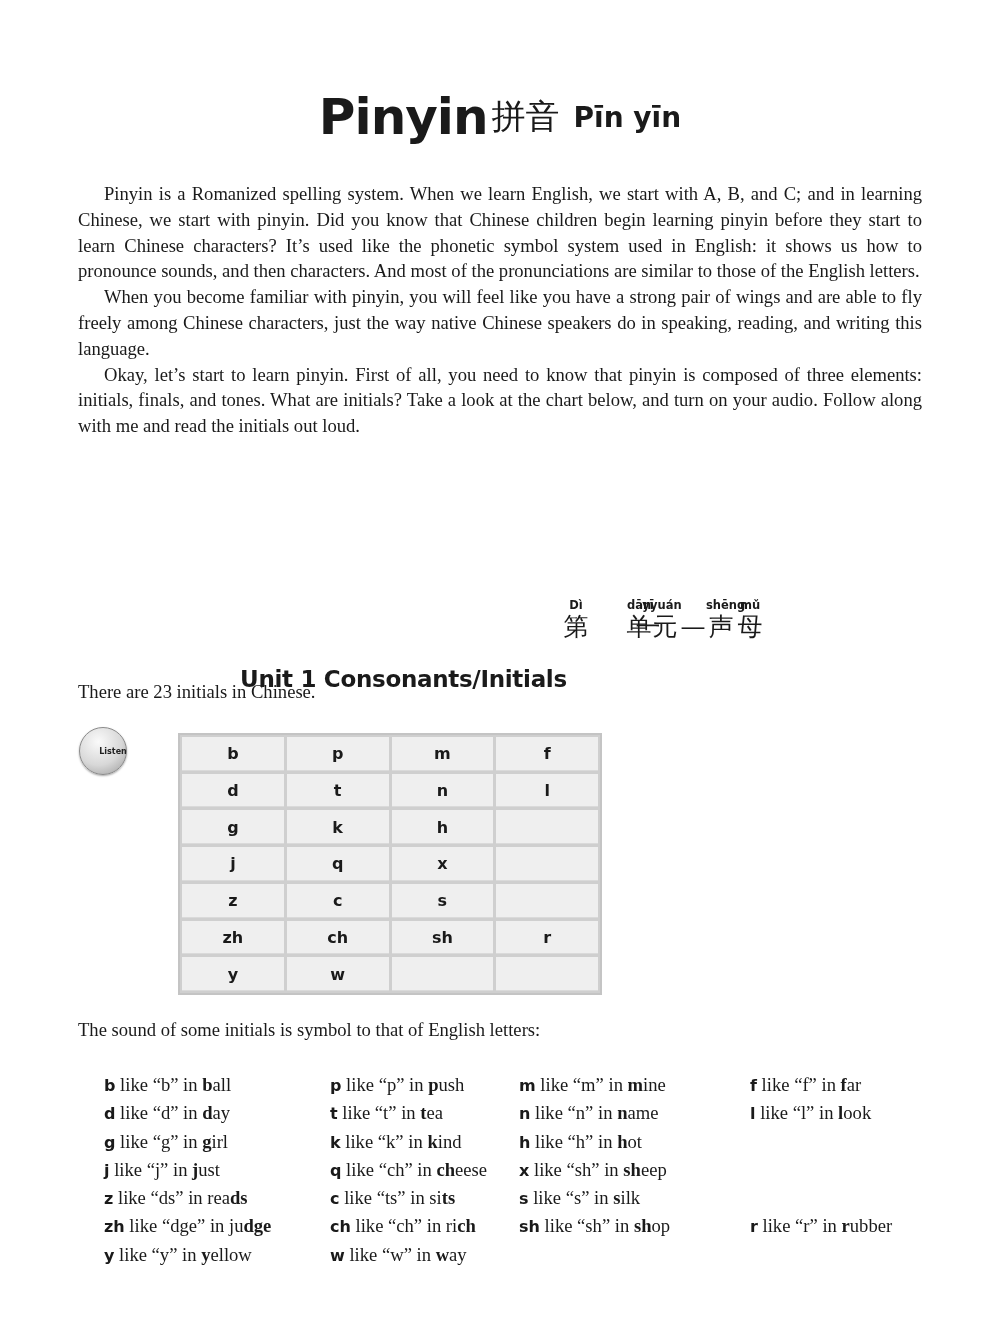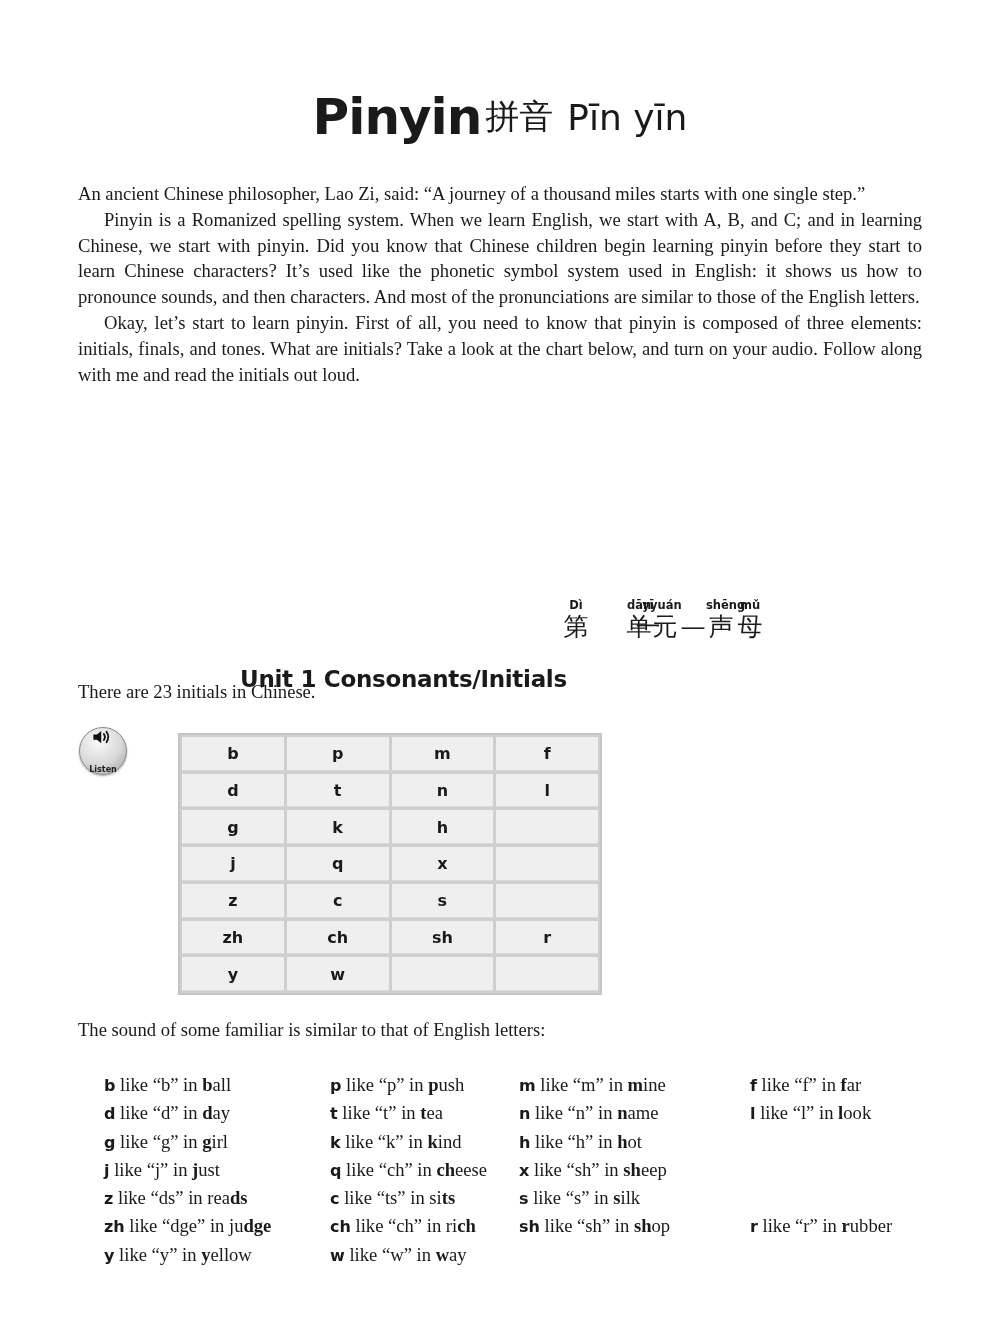--- a/index.html
+++ b/index.html
@@ -3,21 +3,21 @@
   <meta charset="utf-8">
   <style>
     html, body { margin: 0; padding: 0; background: #ffffff; }
     body { width: 1000px; height: 1334px; position: relative; overflow: hidden; color: #1a1a1a; }
     .title {
       position: absolute; left: 0; top: 88px; width: 1000px; text-align: center;
       white-space: nowrap;
     }
     .title .en { font-family: "DejaVu Sans", sans-serif; font-weight: bold; font-size: 50px; letter-spacing: -1px; vertical-align: middle; }
     .title .zh { font-family: "DejaVu Serif", serif; font-size: 34px; margin: 0 14px 0 4px; vertical-align: middle; }
-    .title .py { font-family: "DejaVu Sans", sans-serif; font-weight: normal; font-size: 36px; vertical-align: middle; }
+    .title .py { font-family: "DejaVu Sans", sans-serif; font-weight: bold; font-size: 28px; vertical-align: middle; }
     .body-text {
       position: absolute; left: 78px; top: 181px; width: 844px;
       font-family: "Liberation Serif", serif; font-size: 18.6px; line-height: 25.8px;
       text-align: justify;
     }
     .body-text p { margin: 0; text-indent: 26px; }
     .body-text p.first { text-indent: 0; }
     .unit-heading {
       position: absolute; left: 240px; top: 598px; white-space: nowrap;
     }
@@ -27,21 +27,21 @@
     .ruby-col .rt { font-family: "DejaVu Sans", sans-serif; font-size: 11.5px; font-weight: bold; display: block; height: 14px; line-height: 14px; white-space: nowrap; }
     .ruby-col .rb { font-family: "DejaVu Serif", serif; font-size: 25px; display: block; line-height: 30px; }
     .intro-line {
       position: absolute; left: 78px; top: 681px;
       font-family: "Liberation Serif", serif; font-size: 18.6px;
     }
     .listen-btn {
       position: absolute; left: 79px; top: 727px; width: 46px; height: 46px; border-radius: 50%;
       background: radial-gradient(circle at 40% 30%, #fafafa 0%, #d8d8d8 55%, #9a9a9a 100%);
       border: 1px solid #8a8a8a; box-shadow: 0 1px 2px rgba(0,0,0,0.35);
-      display: flex; flex-direction: column; align-items: center; justify-content: center; cursor: pointer; gap: 20px;
+      display: flex; flex-direction: row; align-items: center; justify-content: center; cursor: pointer; gap: 20px;
     }
     .listen-btn svg { display: block; margin-top: 2px; }
     .listen-btn .lbl { font-family: "DejaVu Sans", sans-serif; font-weight: bold; font-size: 8px; color: #222; margin-top: 1px; }
     .initials-table {
       position: absolute; left: 178px; top: 733px; width: 424px; height: 262px;
       background: #cfcfcf; border: 2px solid #c4c4c4; box-sizing: border-box;
       display: grid; grid-template-columns: repeat(4, 1fr); grid-template-rows: repeat(7, 1fr);
       gap: 3px; padding: 2px;
     }
     .cell {
@@ -63,22 +63,22 @@
     .ex b { font-weight: bold; }
   </style>
 </head>
 <body>
 
 <div class="title">
   <span class="en">Pinyin</span><span class="zh">拼音</span><span class="py">Pīn yīn</span>
 </div>
 
 <div class="body-text">
-  <p class="first">An ancient Chinese philosopher, Lao Zi, said: “A journey of a thousand miles starts with one single step.”</p>
   <p>Pinyin is a Romanized spelling system. When we learn English, we start with A, B, and C; and in learning Chinese, we start with pinyin. Did you know that Chinese children begin learning pinyin before they start to learn Chinese characters? It’s used like the phonetic symbol system used in English: it shows us how to pronounce sounds, and then characters. And most of the pronunciations are similar to those of the English letters.</p>
+  <p>When you become familiar with pinyin, you will feel like you have a strong pair of wings and are able to fly freely among Chinese characters, just the way native Chinese speakers do in speaking, reading, and writing this language.</p>
   <p>Okay, let’s start to learn pinyin. First of all, you need to know that pinyin is composed of three elements: initials, finals, and tones. What are initials? Take a look at the chart below, and turn on your audio. Follow along with me and read the initials out loud.</p>
 </div>
 
 <div class="unit-heading">
   <span class="en">Unit 1  Consonants/Initials</span>
   <div class="zh-wrap">
     <span class="ruby-col" style="left:0;width:28px;">
         <span class="rt">Dì</span>
         <span class="rb">第</span>
       </span>
@@ -144,21 +144,21 @@
   <div class="cell">zh</div>
   <div class="cell">ch</div>
   <div class="cell">sh</div>
   <div class="cell">r</div>
   <div class="cell">y</div>
   <div class="cell">w</div>
   <div class="cell"></div>
   <div class="cell"></div>
 </div>
 
-<div class="similar-line">The sound of some familiar is similar to that of English letters:</div>
+<div class="similar-line">The sound of some initials is symbol to that of English letters:</div>
 
 <div class="examples">
   <div class="ex-col" style="left:104px;">
       <div class="ex"><span class="ini">b</span> like “b” in <b>b</b>all</div>
       <div class="ex"><span class="ini">d</span> like “d” in <b>d</b>ay</div>
       <div class="ex"><span class="ini">g</span> like “g” in <b>g</b>irl</div>
       <div class="ex"><span class="ini">j</span> like “j” in <b>j</b>ust</div>
       <div class="ex"><span class="ini">z</span> like “ds” in rea<b>ds</b></div>
       <div class="ex"><span class="ini">zh</span> like “dge” in ju<b>dge</b></div>
       <div class="ex"><span class="ini">y</span> like “y” in <b>y</b>ellow</div>

